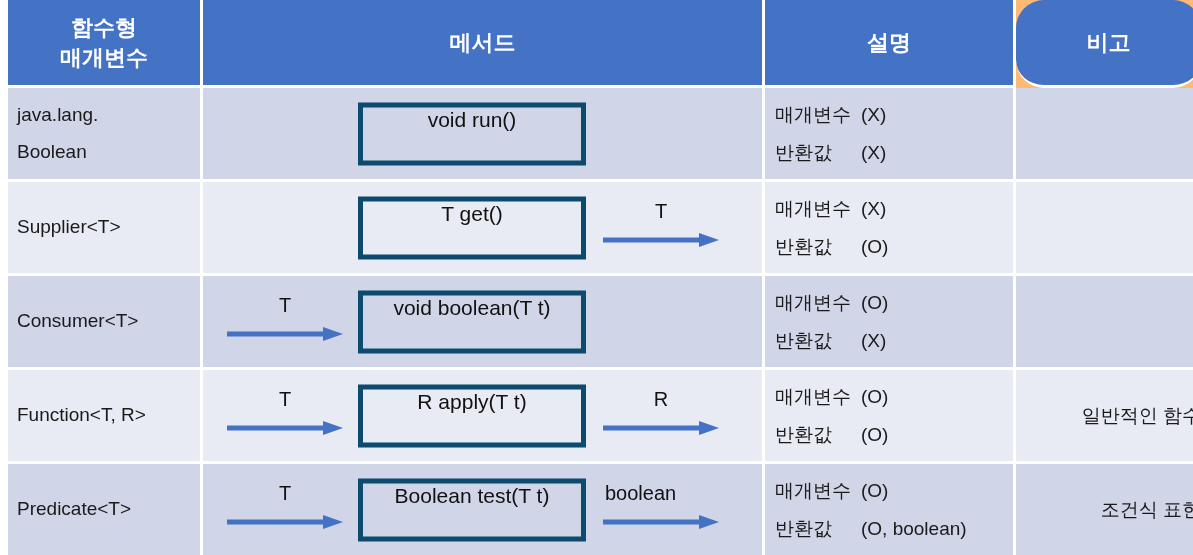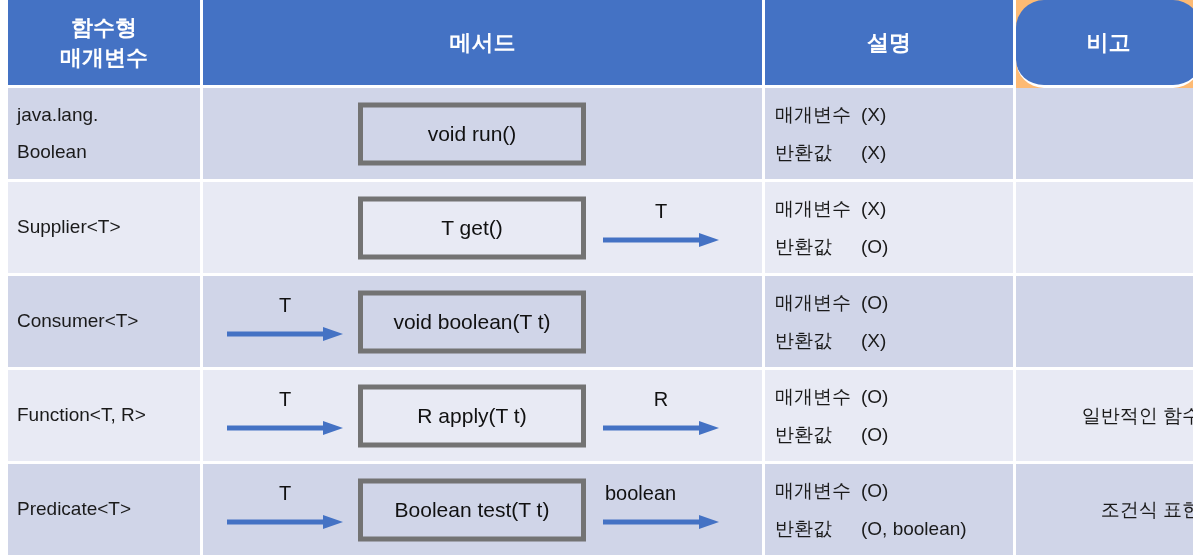--- a/index.html
+++ b/index.html
@@ -83,24 +83,23 @@
     height: 91px;
   }
 
   .method-box {
     position: absolute;
     top: 50%;
     left: 155px;
     transform: translateY(-50%);
     width: 228px;
     height: 63px;
-    border: 5px solid #737373;
+    border: 5px solid #0c4a6e;
     box-sizing: border-box;
     display: flex;
-    align-items: center;
     justify-content: center;
     font-size: 21px;
     color: #111111;
     white-space: pre;
   }
   .method-box .m-bold { font-weight: normal; }
 
   
   .arrow {
     position: absolute;

